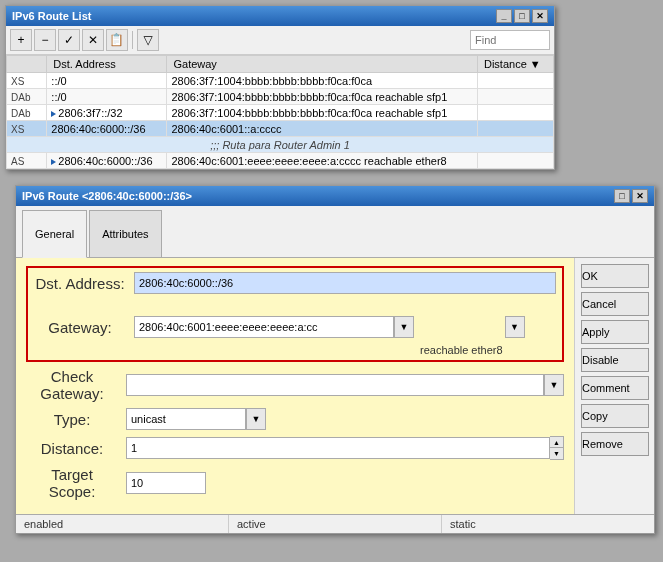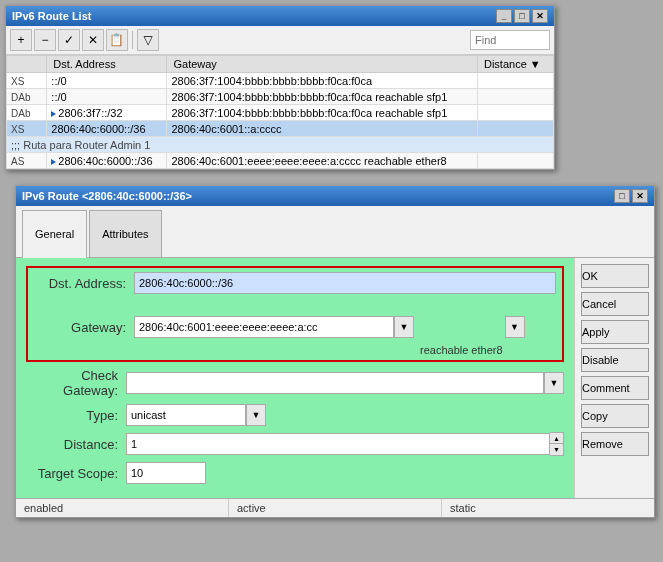--- a/index.html
+++ b/index.html
@@ -8,21 +8,21 @@
       font-family: 'Segoe UI', Tahoma, Arial, sans-serif;
       font-size: 12px;
       width: 663px;
       height: 562px;
       overflow: hidden;
       position: relative;
     }
 
     
     .window {
-      background: #86efac;
+      background: #fef9c3;
       border: 1px solid #999;
       box-shadow: 2px 2px 5px rgba(0,0,0,0.4);
       position: absolute;
     }
 
     .window-titlebar {
       background: linear-gradient(to bottom, #4a90d9, #2060b0);
       color: white;
       padding: 3px 6px;
       font-size: 11px;
@@ -119,21 +119,21 @@
       border: 1px solid #ddd;
       padding: 1px 4px;
       white-space: nowrap;
       height: 16px;
     }
 
     .route-table tr:nth-child(odd) td { background: #ffffff; }
     .route-table tr:nth-child(even) td { background: #f8f8f8; }
 
     .row-selected td { background: #b8d4f0 !important; }
-    .row-group td { background: #d8e8f8 !important; color: #444; }
+    .row-group td { background: #d8e8f8 !important; font-style: italic; color: #444; text-align: center; }
 
     .type-badge {
       display: inline-block;
       font-size: 10px;
       color: #444;
       min-width: 28px;
     }
 
     .arrow-right-small {
       display: inline-block;
@@ -189,25 +189,25 @@
       flex: 1;
     }
 
     .form-row {
       display: flex;
       align-items: center;
       margin-bottom: 6px;
     }
 
     .form-label {
-      text-align: right;
+      text-align: center;
       width: 100px;
       padding-right: 8px;
       color: #333;
-      font-size: 13px;
+      font-size: 15px;
       flex-shrink: 0;
     }
 
     .form-input {
       border: 1px solid #aaa;
       padding: 2px 4px;
       font-size: 11px;
       background: white;
       height: 22px;
     }

